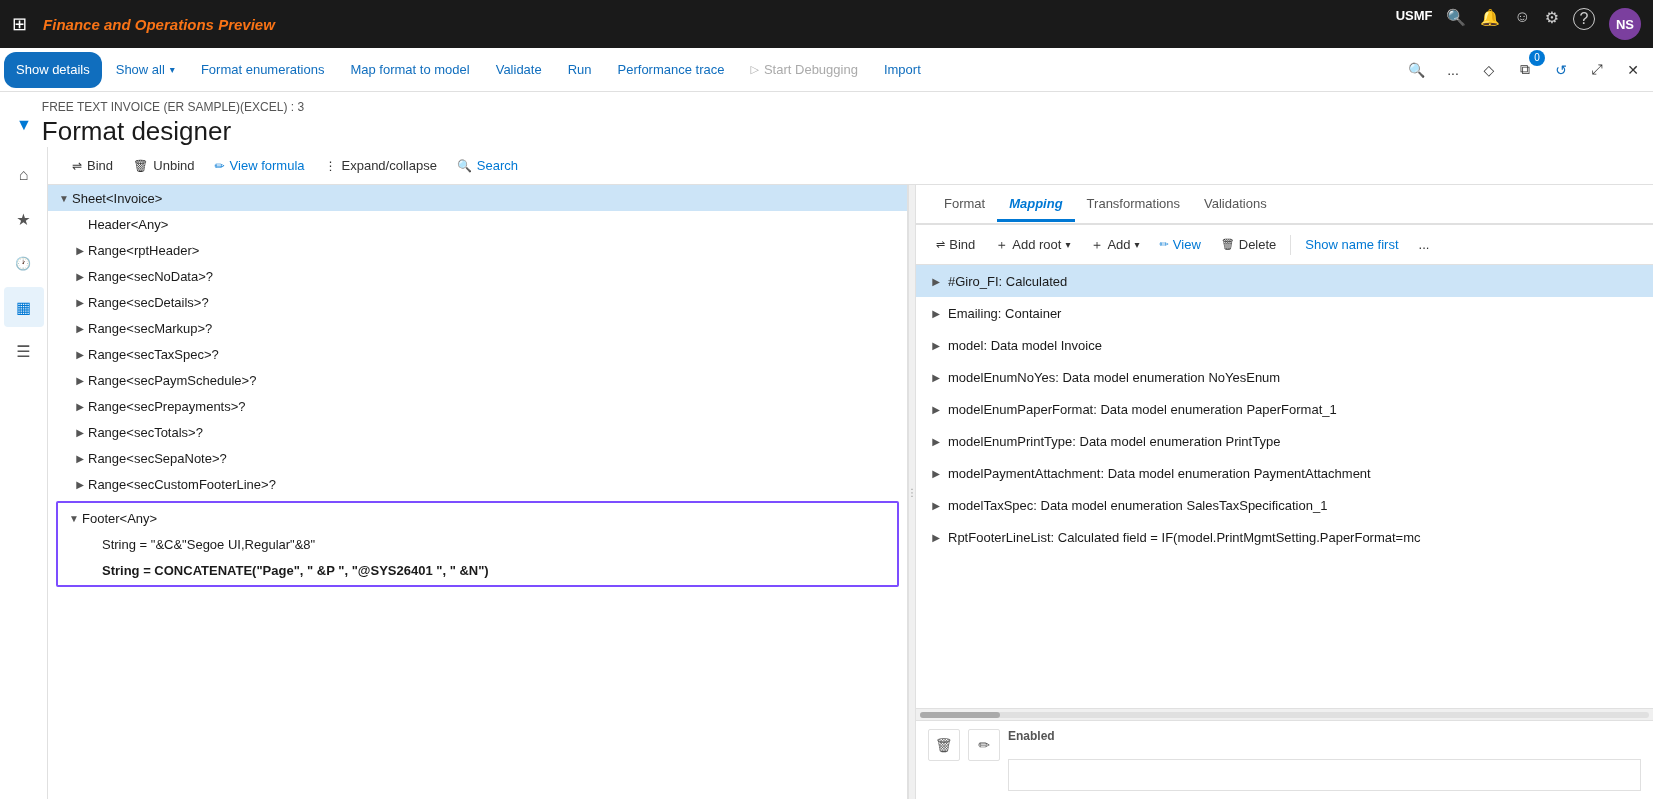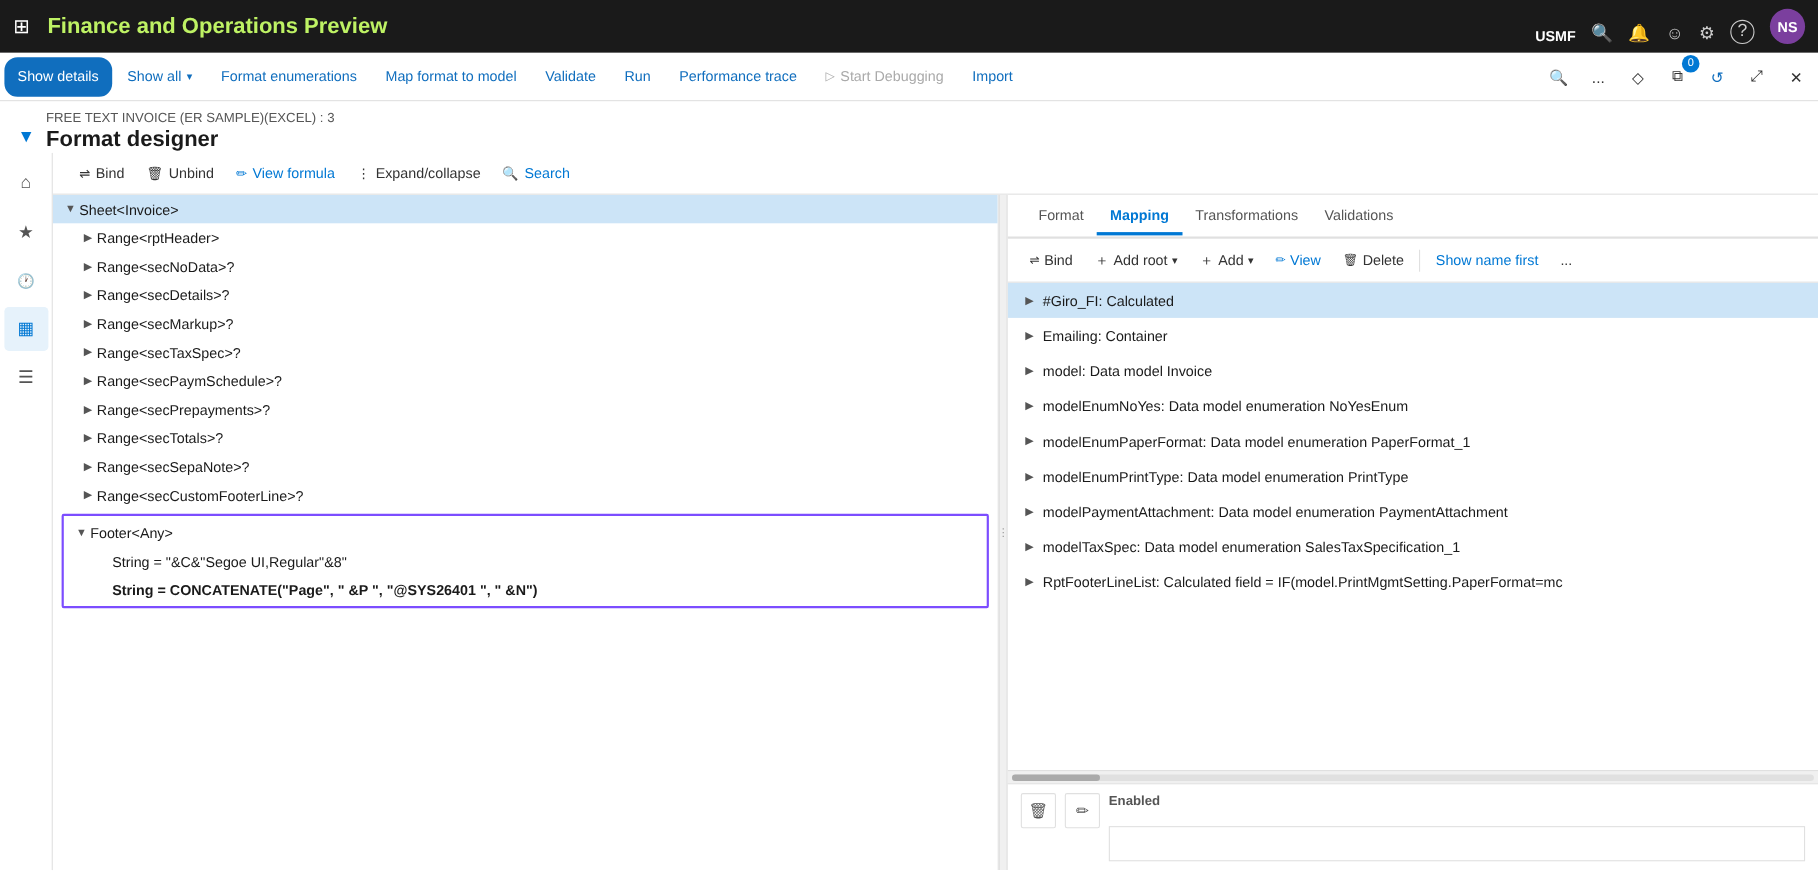--- a/index.html
+++ b/index.html
@@ -9,22 +9,22 @@
     .topbar {
       background: #1a1a1a;
       height: 48px;
       display: flex;
       align-items: center;
       padding: 0 12px;
       color: #fff;
       gap: 8px;
     }
     .topbar-grid-icon { color: #fff; font-size: 18px; margin-right: 8px; cursor: pointer; }
-    .topbar-title { color: #bef264; font-size: 20px; font-weight: 600; flex: 1; }
-    .topbar-right { display: flex; align-items: flex-end; gap: 14px; margin-left: auto; }
+    .topbar-title { color: #f97316; font-size: 15px; font-weight: 600; flex: 1; font-style: italic; }
+    .topbar-right { display: flex; align-items: flex-start; gap: 14px; margin-left: auto; }
     .topbar-right span { color: #ccc; font-size: 13px; cursor: pointer; }
     .topbar-right .env { color: #fff; font-weight: 600; }
     .topbar-avatar {
       width: 32px; height: 32px; border-radius: 50%;
       background: #7b3f9e; color: #fff;
       display: flex; align-items: center; justify-content: center;
       font-weight: 700; font-size: 13px;
     }
 
     
@@ -74,21 +74,21 @@
 
     
     .page-header {
       padding: 8px 16px 0 16px;
       display: flex;
       align-items: flex-start;
     }
     .page-header-filter { color: #0078d4; font-size: 16px; margin-right: 10px; padding-top: 16px; cursor: pointer; }
     .page-header-content {}
     .page-breadcrumb { font-size: 12px; color: #555; margin-bottom: 2px; }
-    .page-title { font-size: 20px; font-weight: 700; color: #1a1a1a; }
+    .page-title { font-size: 26px; font-weight: 400; color: #1a1a1a; }
 
     
     .main-area {
       display: flex;
       height: calc(806px - 48px - 44px - 62px);
     }
 
     
     .left-sidebar {
       width: 48px;
@@ -205,21 +205,21 @@
       height: 40px;
     }
     .tab {
       padding: 8px 12px;
       cursor: pointer;
       font-size: 13px;
       color: #555;
       border-bottom: 3px solid transparent;
       margin-bottom: -2px;
     }
-    .tab.active { color: #0078d4; border-bottom-color: #0078d4; font-weight: 600; }
+    .tab.active { color: #0078d4; border-bottom-color: #0078d4; font-weight: 600; font-style: italic; }
 
     
     .mapping-toolbar {
       display: flex;
       align-items: center;
       gap: 4px;
       padding: 6px 12px;
       border-bottom: 1px solid #e0e0e0;
       height: 40px;
     }
@@ -397,20 +397,24 @@
     <div class="split-pane">
 
       <div class="format-pane">
         <div class="tree-container">
 
           <div class="tree-item selected" style="padding-left:8px;">
             <span class="tree-expand">▼</span>
             <span class="tree-label">Sheet&lt;Invoice&gt;</span>
           </div>
 
+          <div class="tree-item indent-1">
+            <span class="tree-expand"></span>
+            <span class="tree-label">Header&lt;Any&gt;</span>
+          </div>
 
           <div class="tree-item indent-1">
             <span class="tree-expand">▶</span>
             <span class="tree-label">Range&lt;rptHeader&gt;</span>
           </div>
           <div class="tree-item indent-1">
             <span class="tree-expand">▶</span>
             <span class="tree-label">Range&lt;secNoData&gt;?</span>
           </div>
           <div class="tree-item indent-1">

